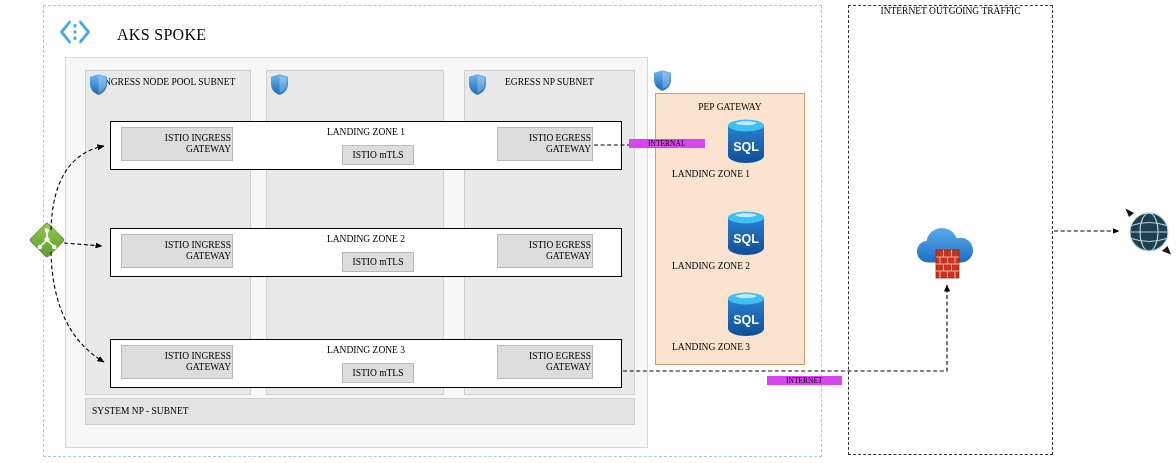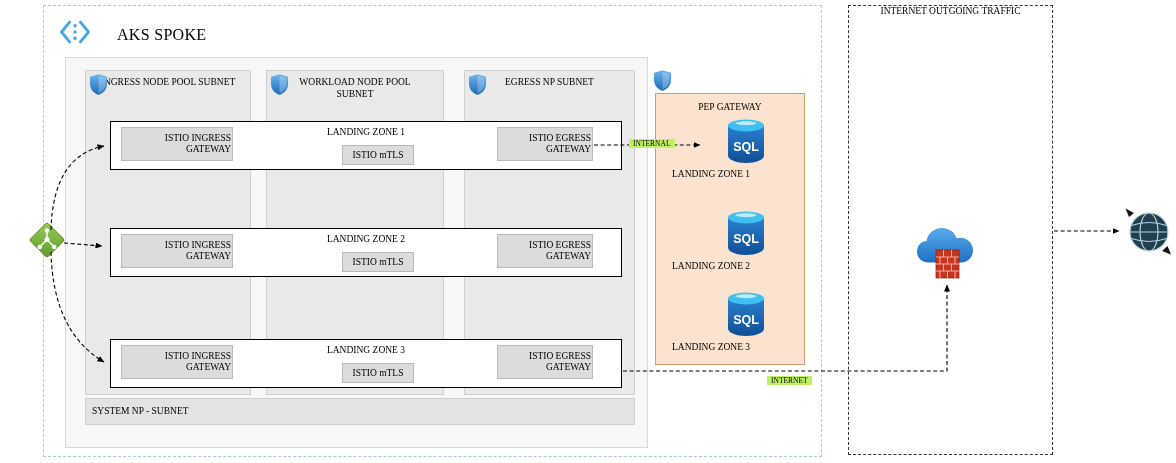--- a/index.html
+++ b/index.html
@@ -47,21 +47,21 @@
   
   .inet-box{left:848px;top:5px;width:205px;height:450px;border:1px dashed #333;background:#fff}
   .inet-title{text-align:center;font-size:9.5px}
   .inet-note{position:absolute;left:28px;right:28px;top:170px;text-align:center;font-size:9.5px;line-height:12px}
   .firewall{position:absolute;left:66px;top:218px;width:64px;height:56px}
 
   .globe{left:1124px;top:206px;width:48px;height:49px}
   .lb{left:27px;top:220px;width:40px;height:40px}
 
   .overlay{left:0;top:0;width:1176px;height:463px;pointer-events:none}
-  .lbl{font-size:7.5px;background:#bef264;padding:0 4px;line-height:9px}
+  .lbl{font-size:7.5px;background:#d946ef;padding:0 19px;line-height:9px}
   .lbl-internal{left:629px;top:139px}
   .lbl-internet{left:767px;top:376px}
 </style>
 </head>
 <body>
 
 <svg width="0" height="0" style="position:absolute">
   <defs>
     <linearGradient id="gradShield" x1="0" y1="0" x2="0" y2="1">
       <stop offset="0" stop-color="#6fb6ef"></stop>
@@ -106,21 +106,20 @@
       <path d="M10 1.6 L18.3 4.1 L18.3 11 C18.3 16.9 14.6 20.4 10 22.2 Z" fill="#ffffff" opacity="0.25"></path>
     </svg>
     <div class="col-title">INGRESS NODE POOL SUBNET</div>
   </div>
 
   <div class="abs col col-2">
     <svg class="shield" viewBox="0 0 20 24">
       <path d="M10 0 L20 3 L20 11 C20 18.2 15.4 22.2 10 24 C4.6 22.2 0 18.2 0 11 L0 3 Z" fill="url(#gradShield)"></path>
       <path d="M10 1.6 L18.3 4.1 L18.3 11 C18.3 16.9 14.6 20.4 10 22.2 Z" fill="#ffffff" opacity="0.25"></path>
     </svg>
-    <div class="col-title">WORKLOAD NODE POOL SUBNET</div>
   </div>
 
   <div class="abs col col-3">
     <svg class="shield" viewBox="0 0 20 24">
       <path d="M10 0 L20 3 L20 11 C20 18.2 15.4 22.2 10 24 C4.6 22.2 0 18.2 0 11 L0 3 Z" fill="url(#gradShield)"></path>
       <path d="M10 1.6 L18.3 4.1 L18.3 11 C18.3 16.9 14.6 20.4 10 22.2 Z" fill="#ffffff" opacity="0.25"></path>
     </svg>
     <div class="col-title">EGRESS NP SUBNET</div>
   </div>
 

